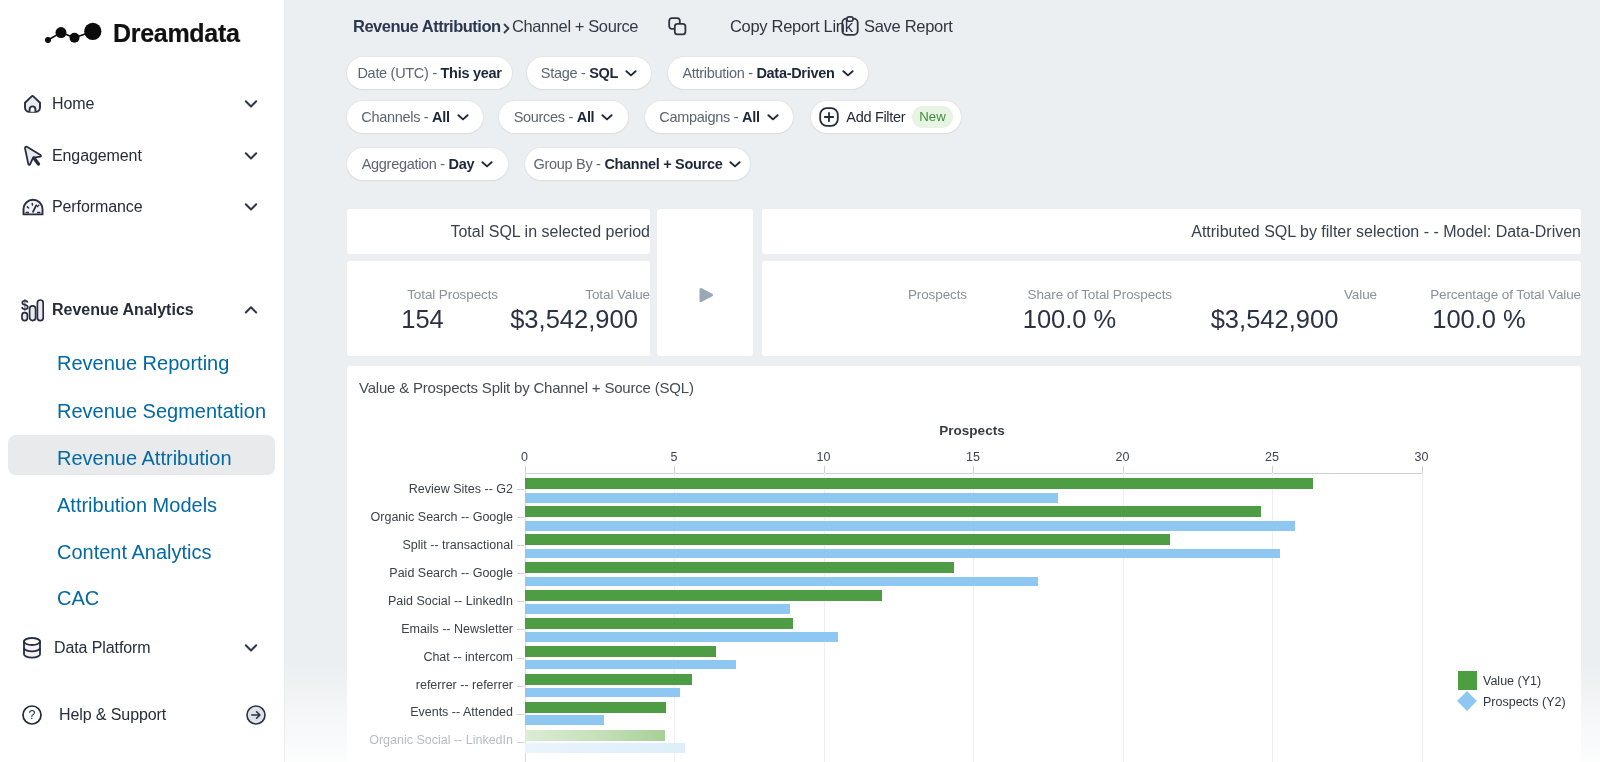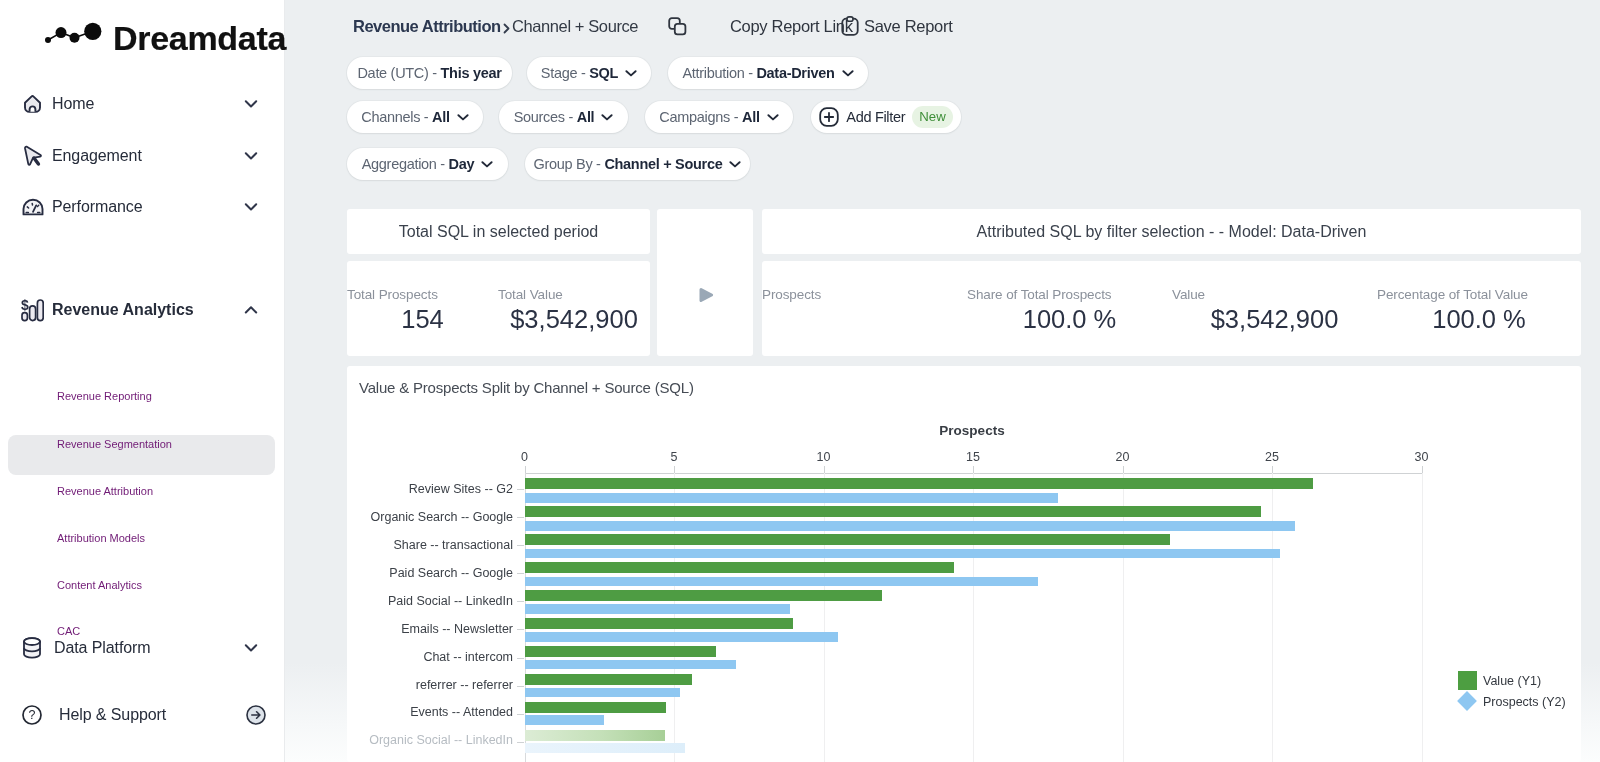--- a/index.html
+++ b/index.html
@@ -8,21 +8,21 @@
 #page { position:relative; width:1600px; height:762px; }
 
 
 #sidebar { position:absolute; left:0; top:0; width:285px; height:762px; background:#fff;
   border-right:1px solid #e9ebed; z-index:5; }
 .navitem { position:absolute; left:0; width:285px; height:40px; }
 .navitem .nicon { position:absolute; left:22px; top:50%; transform:translateY(-50%); }
 .navitem .ntext { position:absolute; left:52px; top:50%; transform:translateY(-50%);
   font-size:16px; color:#262c3a; letter-spacing:-0.1px; }
 .navitem .chev { position:absolute; right:27px; top:50%; transform:translateY(-50%); }
-.subitem { position:absolute; left:57px; font-size:11px; color:#701a75;margin-top:38px; }
+.subitem { position:absolute; left:57px; font-size:20px; color:#0369a1; }
 #hl { position:absolute; left:8px; top:435px; width:267px; height:40px; background:#e9eaec; border-radius:8px; }
 
 
 #main { position:absolute; left:285px; top:0; width:1315px; height:762px;
   background:linear-gradient(180deg,#eceff1 0%,#eceff1 87%,#f6f8f9 95%,#fcfdfd 100%); }
 #content { position:absolute; left:0; top:0; width:1600px; height:762px; }
 
 
 .crumb-b { position:absolute; left:353px; top:17px; font-size:16.5px; letter-spacing:-0.5px; font-weight:700; color:#2c3850; }
 .crumb-sep { position:absolute; left:503px; top:20px; }
@@ -32,23 +32,23 @@
 
 .chip { position:absolute; height:32px; background:#fff; border-radius:16px;
   box-shadow:0 1px 2px rgba(40,50,60,0.07), 0 0 0 1px rgba(120,130,140,0.06);
   display:flex; align-items:center; justify-content:center;
   font-size:14.5px; letter-spacing:-0.3px; color:#5d6572; white-space:nowrap; }
 .chip b { color:#1e2739; font-weight:700;text-align:center; }
 .chip svg { margin-left:7px; }
 
 
 .card { position:absolute; background:#fff; border-radius:3px; }
-.cardtitle { width:100%; text-align:center; font-size:16px; color:#3a414c; position:absolute; top:50%; transform:translateY(-50%); }
+.cardtitle { width:100%; text-align:right; font-size:16px; color:#3a414c; position:absolute; top:50%; transform:translateY(-50%); }
 .statcol { position:absolute; top:0; height:100%; }
-.statlab { position:absolute; width:100%; text-align:left; top:26px; font-size:13.5px; letter-spacing:-0.1px; color:#8b919b; }
+.statlab { position:absolute; width:100%; text-align:right; top:26px; font-size:13.5px; letter-spacing:-0.1px; color:#8b919b; }
 .statval { position:absolute; width:100%; text-align:center; top:44px; font-size:25.5px; color:#2b3244; letter-spacing:0px; }
 
 
 #chart { position:absolute; left:347px; top:366px; width:1234px; height:396px; background:#fff; border-radius:3px; }
 #chartabs { position:absolute; left:0; top:0; width:1600px; height:762px; pointer-events:none; }
 .ctitle { position:absolute; left:359px; top:379px; font-size:15px; letter-spacing:-0.2px; color:#464c55; }
 .xaxis-title { position:absolute; left:892px; width:160px; text-align:center; top:423px; font-size:13.5px; font-weight:700; color:#383d44; }
 .xlab { position:absolute; width:40px; text-align:center; top:450px; font-size:12.5px; color:#40454c; }
 .xtick { position:absolute; top:466px; width:1px; height:7px; background:#cfd2d4; }
 .axisline { position:absolute; left:524.5px; top:472.5px; width:898px; height:1px; background:#cfd2d4; }
@@ -192,21 +192,21 @@
 <div class="grid" style="left:1421.5px"></div>
 <div class="ctick" style="top:489.1px"></div>
 <div class="clabel" style="top:482.2px">Review Sites -- G2</div>
 <div class="bar green" style="top:477.6px;height:11px;width:787.5px"></div>
 <div class="bar blue" style="top:493.3px;height:9.5px;width:533.0px"></div>
 <div class="ctick" style="top:517.2px"></div>
 <div class="clabel" style="top:510.1px">Organic Search -- Google</div>
 <div class="bar green" style="top:505.7px;height:11px;width:736.0px"></div>
 <div class="bar blue" style="top:521.0px;height:9.5px;width:770.4px"></div>
 <div class="ctick" style="top:545.2px"></div>
-<div class="clabel" style="top:538.0px">Share -- transactional</div>
+<div class="clabel" style="top:538.0px">Split -- transactional</div>
 <div class="bar green" style="top:533.7px;height:11px;width:645.0px"></div>
 <div class="bar blue" style="top:548.8px;height:9.5px;width:754.6px"></div>
 <div class="ctick" style="top:573.3px"></div>
 <div class="clabel" style="top:565.9px">Paid Search -- Google</div>
 <div class="bar green" style="top:561.8px;height:11px;width:428.6px"></div>
 <div class="bar blue" style="top:576.5px;height:9.5px;width:512.6px"></div>
 <div class="ctick" style="top:601.3px"></div>
 <div class="clabel" style="top:593.8px">Paid Social -- LinkedIn</div>
 <div class="bar green" style="top:589.8px;height:11px;width:356.5px"></div>
 <div class="bar blue" style="top:604.3px;height:9.5px;width:265.0px"></div>
@@ -238,21 +238,21 @@
 
 <div id="sidebar">
 
   <svg style="position:absolute;left:38px;top:19px" width="66" height="28" viewBox="0 0 66 28">
     <path d="M10 21 L23 13.6 M23 13.6 L36.5 18.8 M36.5 18.8 L54.8 12.3" stroke="#0b0b0b" stroke-width="1.6" fill="none"></path>
     <circle cx="10" cy="21" r="3" fill="#0b0b0b"></circle>
     <circle cx="23" cy="13.6" r="5.5" fill="#0b0b0b"></circle>
     <circle cx="36.5" cy="18.8" r="5" fill="#0b0b0b"></circle>
     <circle cx="54.8" cy="12.3" r="8.6" fill="#0b0b0b"></circle>
   </svg>
-  <div style="position:absolute;left:113px;top:19px;font-size:34px;font-weight:700;color:#111;letter-spacing:-0.3px;-webkit-text-stroke:0.2px #111">Dreamdata</div>
+  <div style="position:absolute;left:113px;top:19px;font-size:25px;font-weight:700;color:#111;letter-spacing:-0.3px;-webkit-text-stroke:0.2px #111">Dreamdata</div>
 
   <div id="hl"></div>
 
   <div class="navitem" style="top:136px">
     <svg class="nicon" width="22" height="22" viewBox="0 0 22 22">
           <path d="M3.2 2.6 L18.3 8.9 a0.9 0.9 0 0 1 -0.1 1.7 L12 12.4 a1.4 1.4 0 0 0 -0.9 0.9 L9.2 19.6 a0.9 0.9 0 0 1 -1.7 0.05 L2 4.4 a1.4 1.4 0 0 1 1.2 -1.8 Z" fill="#e9e9ee" stroke="#272c41" stroke-width="1.8" stroke-linejoin="round" transform="rotate(8 11 11)"></path>
           <path d="M12.2 12.8 L17.5 18.2" stroke="#272c41" stroke-width="3.4" stroke-linecap="round" transform="rotate(8 11 11)"></path>
         </svg>
     <span class="ntext">Engagement</span>
     <svg class="chev" width="14" height="9" viewBox="0 0 14 9">

